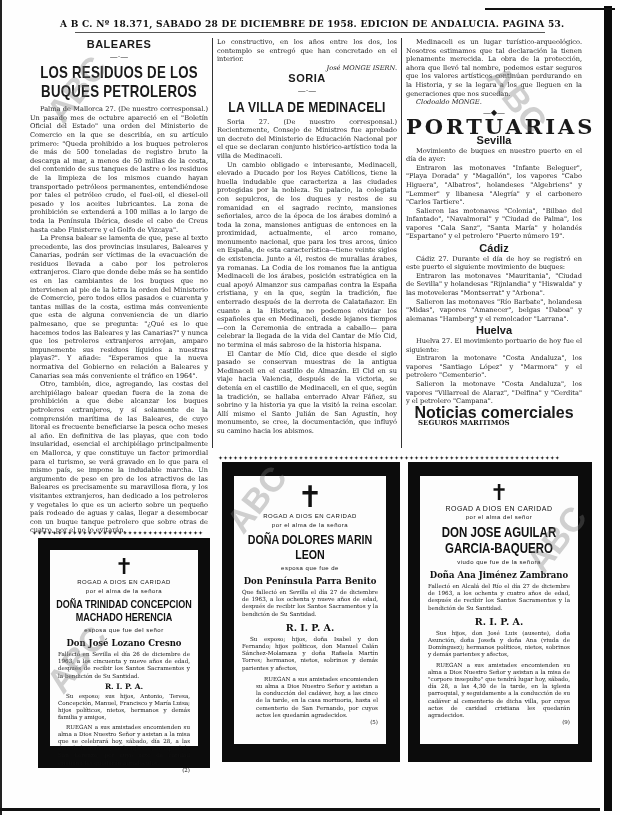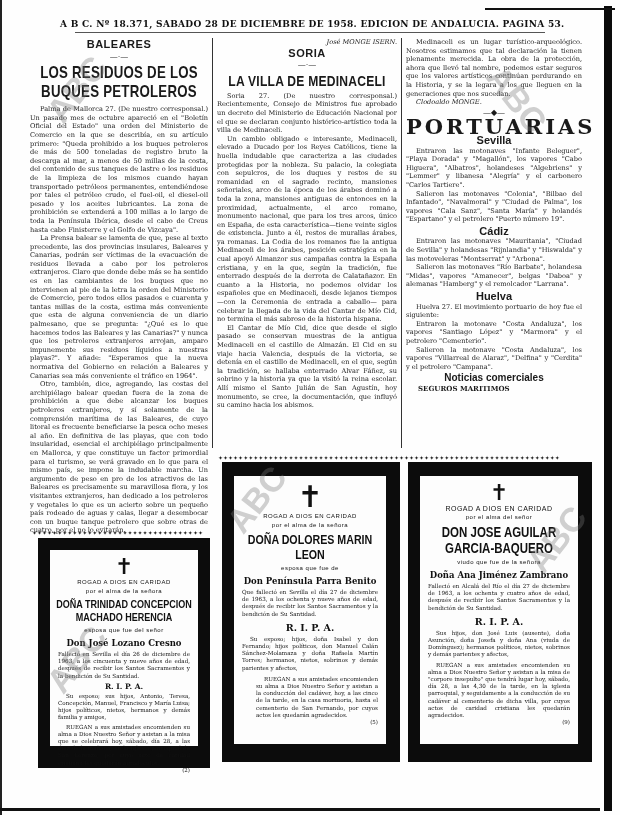--- a/index.html
+++ b/index.html
@@ -58,51 +58,54 @@
     <div class="h-big" style="font-size:17px; line-height:19px;">LOS RESIDUOS DE LOS BUQUES PETROLEROS</div>
     <p style="margin-top:4px;">Palma de Mallorca 27. (De nuestro corresponsal.) Un pasado mes de octubre apareció en el "Boletín Oficial del Estado" una orden del Ministerio de Comercio en la que se describía, en su artículo primero: "Queda prohibido a los buques petroleros de más de 500 toneladas de registro bruto la descarga al mar, a menos de 50 millas de la costa, del contenido de sus tanques de lastre o los residuos de la limpieza de los mismos cuando hayan transportado petróleos permanentes, entendiéndose por tales el petróleo crudo, el fuel-oil, el diesel-oil pesado y los aceites lubricantes. La zona de prohibición se extenderá a 100 millas a lo largo de toda la Península Ibérica, desde el cabo de Creus hasta cabo Finisterre y el Golfo de Vizcaya".</p>
     <p>La Prensa balear se lamenta de que, pese al texto precedente, las dos provincias insulares, Baleares y Canarias, podrán ser víctimas de la evacuación de residuos llevada a cabo por los petroleros extranjeros. Claro que donde debe más se ha sentido es en las cambiantes de los buques que no intervienen al pie de la letra la orden del Ministerio de Comercio, pero todos ellos pasados e cuarenta y tantas millas de la costa, estima más conveniente que esta de alguna conveniencia de un diario palmesano, que se pregunta: "¿Qué es lo que hacemos todos las Baleares y las Canarias?" y nunca que los petroleros extranjeros arrojan, amparo impunemente sus residuos líquidos a nuestras playas?". Y añade: "Esperamos que la nueva normativa del Gobierno en relación a Baleares y Canarias sea más conveniente el tráfico en 1964".</p>
     <p>Otro, también, dice, agregando, las costas del archipiélago balear quedan fuera de la zona de prohibición a que debe alcanzar los buques petroleros extranjeros, y sí solamente de la comprensión marítima de las Baleares, de cuyo litoral es frecuente beneficiarse la pesca ocho meses al año. En definitiva de las playas, que con todo insularidad, esencial el archipiélago principalmente en Mallorca, y que constituye un factor primordial para el turismo, se verá gravado en lo que para el mismo país, se impone la indudable marcha. Un argumento de peso en pro de los atractivos de las Baleares es precisamente su maravillosa flora, y los visitantes extranjeros, han dedicado a los petroleros y vegetales lo que es un acierto sobre un pequeño país rodeado de aguas y calas, llegar a desembocar con un buque tanque petrolero que sobre otras de cuatro, por el no lo evitarán.</p>
   </div>
   <div class="stars" style="left:32px; top:529px; width:178px;">✦✦✦✦✦✦✦✦✦✦✦✦✦✦✦✦✦✦✦✦✦✦✦✦✦✦✦✦✦✦✦✦✦✦</div>
 
   <div class="vsep" style="left:212px; top:38px; height:410px;"></div>
 
   <div class="col" style="left:217px; top:38px; width:180px;">
+    <p style="text-indent:0;">Lo constructivo, en los años entre los dos, los contemplo se entregó que han concretado en el interior.</p>
     <div style="text-align:right;" class="sig">José MONGE ISERN.</div>
     <div class="sect h-sm">SORIA</div>
     <div class="orn">—·—</div>
     <div class="h-big">LA VILLA DE MEDINACELI</div>
     <p style="margin-top:3px;">Soria 27. (De nuestro corresponsal.) Recientemente, Consejo de Ministros fue aprobado un decreto del Ministerio de Educación Nacional por el que se declaran conjunto histórico-artístico toda la villa de Medinaceli.</p>
     <p>Un cambio obligado e interesante, Medinaceli, elevado a Ducado por los Reyes Católicos, tiene la huella indudable que caracteriza a las ciudades protegidas por la nobleza. Su palacio, la colegiata con sepulcros, de los duques y restos de su romanidad en el sagrado recinto, mansiones señoriales, arco de la época de los árabes dominó a toda la zona, mansiones antiguas de entonces en la proximidad, actualmente, el arco romano, monumento nacional, que para los tres arcos, único en España, de esta característica—tiene veinte siglos de existencia. Junto a él, restos de murallas árabes, ya romanas. La Codia de los romanos fue la antigua Medinaceli de los árabes, posición estratégica en la cual apoyó Almanzor sus campañas contra la España cristiana, y en la que, según la tradición, fue enterrado después de la derrota de Calatañazor. En cuanto a la Historia, no podemos olvidar los españoles que en Medinaceli, desde lejanos tiempos—con la Ceremonia de entrada a caballo— para celebrar la llegada de la vida del Cantar de Mío Cid, no termina el más sabroso de la historia hispana.</p>
     <p>El Cantar de Mío Cid, dice que desde el siglo pasado se conservan muestras de la antigua Medinaceli en el castillo de Almazán. El Cid en su viaje hacia Valencia, después de la victoria, se detenía en el castillo de Medinaceli, en el que, según la tradición, se hallaba enterrado Alvar Fáñez, su sobrino y la historia ya que la visitó la reina escolar. Allí mismo el Santo Julián de San Agustín, hoy monumento, se cree, la documentación, que influyó su camino hacia los abismos.</p>
   </div>
 
   <div class="vsep" style="left:401px; top:38px; height:410px;"></div>
 
   <div class="col" style="left:406px; top:38px; width:176px;">
     <p>Medinaceli es un lugar turístico-arqueológico. Nosotros estimamos que tal declaración la tienen plenamente merecida. La obra de la protección, ahora que llevó tal nombre, podemos estar seguros que los valores artísticos continúan perdurando en la Historia, y se la legara a los que lleguen en la generaciones que nos sucedan.</p>
     <div style="text-indent:10px;" class="sig">Clodoaldo MONGE.</div>
     <div class="orn">—◆—</div>
     <div class="h-port">PORTUARIAS</div>
 
     <div class="h-city">Sevilla</div>
+    <p>Movimiento de buques en nuestro puerto en el día de ayer:</p>
     <p>Entraron las motonaves "Infante Beleguer", "Playa Dorada" y "Magallón", los vapores "Cabo Higuera", "Albatros", holandeses "Algebriens" y "Lemmer" y libanesa "Alegría" y el carbonero "Carlos Tartiere".</p>
     <p>Salieron las motonaves "Colonia", "Bilbao del Infantado", "Navalmoral" y "Ciudad de Palma", los vapores "Cala Sanz", "Santa María" y holandés "Espartano" y el petrolero "Puerto número 19".</p>
 
     <div class="h-city">Cádiz</div>
+    <p>Cádiz 27. Durante el día de hoy se registró en este puerto el siguiente movimiento de buques:</p>
     <p>Entraron las motonaves "Mauritania", "Ciudad de Sevilla" y holandesas "Rijnlandia" y "Hiswalda" y las motoveleras "Montserrat" y "Arbona".</p>
     <p>Salieron las motonaves "Río Barbate", holandesa "Midas", vapores "Amanecer", belgas "Daboa" y alemanas "Hamberg" y el remolcador "Larrana".</p>
 
     <div class="h-city">Huelva</div>
     <p>Huelva 27. El movimiento portuario de hoy fue el siguiente:</p>
     <p>Entraron la motonave "Costa Andaluza", los vapores "Santiago López" y "Marmora" y el petrolero "Cementerio".</p>
     <p>Salieron la motonave "Costa Andaluza", los vapores "Villarreal de Alaraz", "Delfina" y "Cerdita" y el petrolero "Campana".</p>
 
-    <div class="h-city" style="font-size:10px;">Noticias comerciales</div>
+    <div class="h-city" style="font-size:16px;">Noticias comerciales</div>
     <div style="font-weight:bold; font-size:7px;padding-left:12px;">SEGUROS MARITIMOS</div>
   </div>
 
   <div class="stars" style="left:218px; top:454px; width:372px;">✦✦✦✦✦✦✦✦✦✦✦✦✦✦✦✦✦✦✦✦✦✦✦✦✦✦✦✦✦✦✦✦✦✦✦✦✦✦✦✦✦✦✦✦✦✦✦✦✦✦✦✦✦✦✦✦✦✦✦✦✦✦✦✦✦✦✦✦</div>
 
   <div class="obit" style="left:38px; top:538px; width:172px; height:230px;">
     <div class="inner" style="left:12px; top:12px; width:148px; height:196px;">
       <div class="cross">✝</div>
       <div class="o-small">ROGAD A DIOS EN CARIDAD</div>
       <div class="o-small">por el alma de la señora</div>

